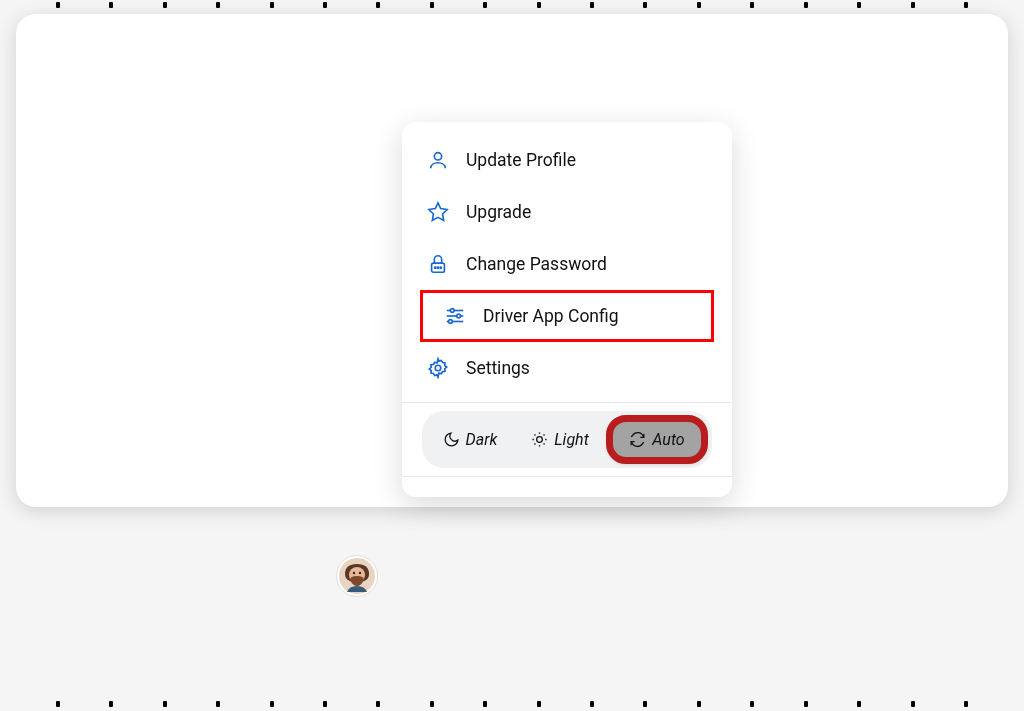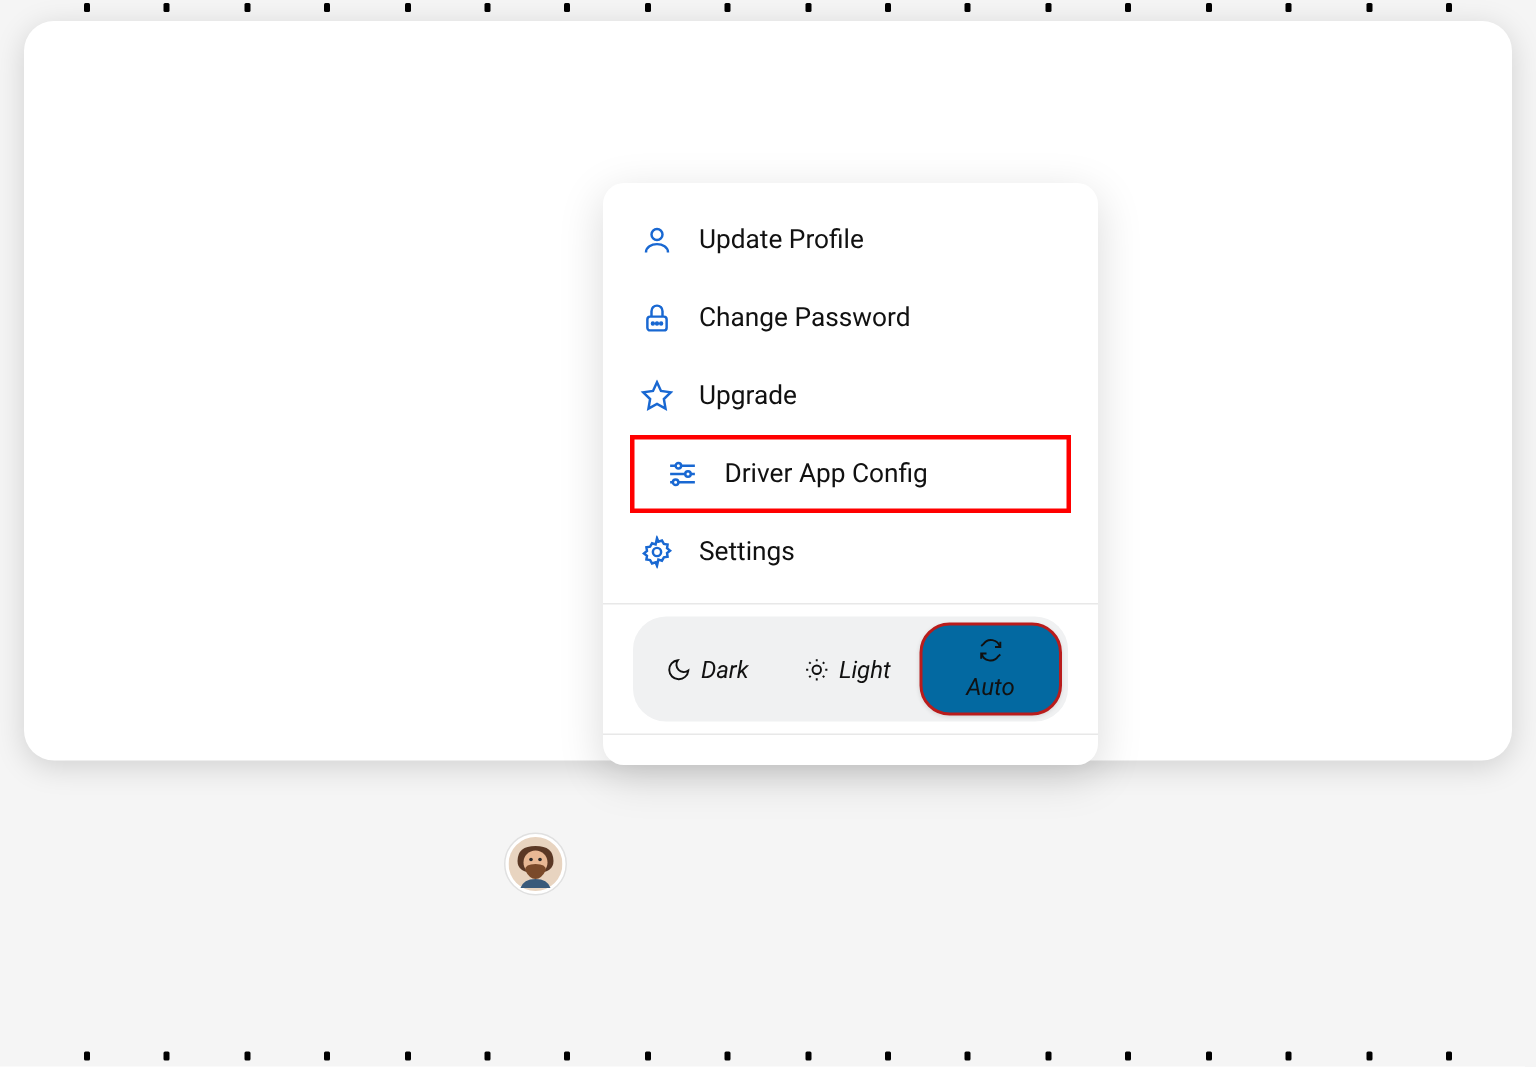--- a/index.html
+++ b/index.html
@@ -131,24 +131,23 @@
       justify-content: center;
       gap: 6px;
       padding: 8px 14px;
       border-radius: 20px;
       font-size: 16px;
       color: #111;
       cursor: pointer;
       flex: 1;
     }
     .theme-option.active {
-      background: #0369a1;
+      background: #a3a3a3;
       box-shadow: 0 1px 3px rgba(0,0,0,0.1);
-      border: 2px solid #b91c1c;
-      flex-direction: column;
+      border: 7px solid #b91c1c;
     }
     .theme-option svg {
       width: 17px;
       height: 17px;
       stroke: #111;
       stroke-width: 1.8;
       fill: none;
     }
   </style>
 </head>
@@ -197,37 +196,37 @@
             <circle cx="12" cy="8" r="4"></circle>
             <path d="M4 21c0-4 4-6 8-6s8 2 8 6"></path>
           </svg>
       </span>
       <span>Update Profile</span>
     </div>
 
     <div class="menu-item">
       <span class="menu-icon">
         <svg viewBox="0 0 24 24">
+            <path d="M12 2l2.9 6.3L22 9.3l-5 4.9 1.2 7L12 17.8 5.8 21.2 7 14.2 2 9.3l7.1-1z"></path>
+          </svg>
+      </span>
+      <span>Upgrade</span>
+    </div>
+
+    <div class="menu-item">
+      <span class="menu-icon">
+        <svg viewBox="0 0 24 24">
             <rect x="5" y="11" width="14" height="10" rx="2"></rect>
             <path d="M8 11V7a4 4 0 0 1 8 0v4"></path>
             <circle cx="9" cy="16" r="0.7" fill="#1968d2"></circle>
             <circle cx="12" cy="16" r="0.7" fill="#1968d2"></circle>
             <circle cx="15" cy="16" r="0.7" fill="#1968d2"></circle>
           </svg>
       </span>
       <span>Change Password</span>
-    </div>
-
-    <div class="menu-item">
-      <span class="menu-icon">
-        <svg viewBox="0 0 24 24">
-            <path d="M12 2l2.9 6.3L22 9.3l-5 4.9 1.2 7L12 17.8 5.8 21.2 7 14.2 2 9.3l7.1-1z"></path>
-          </svg>
-      </span>
-      <span>Upgrade</span>
     </div>
 
     <div class="menu-item highlighted">
       <span class="menu-icon">
         <svg viewBox="0 0 24 24">
             <line x1="3" y1="6" x2="21" y2="6"></line>
             <circle cx="9" cy="6" r="2" fill="#fff"></circle>
             <line x1="3" y1="12" x2="21" y2="12"></line>
             <circle cx="16" cy="12" r="2" fill="#fff"></circle>
             <line x1="3" y1="18" x2="21" y2="18"></line>

